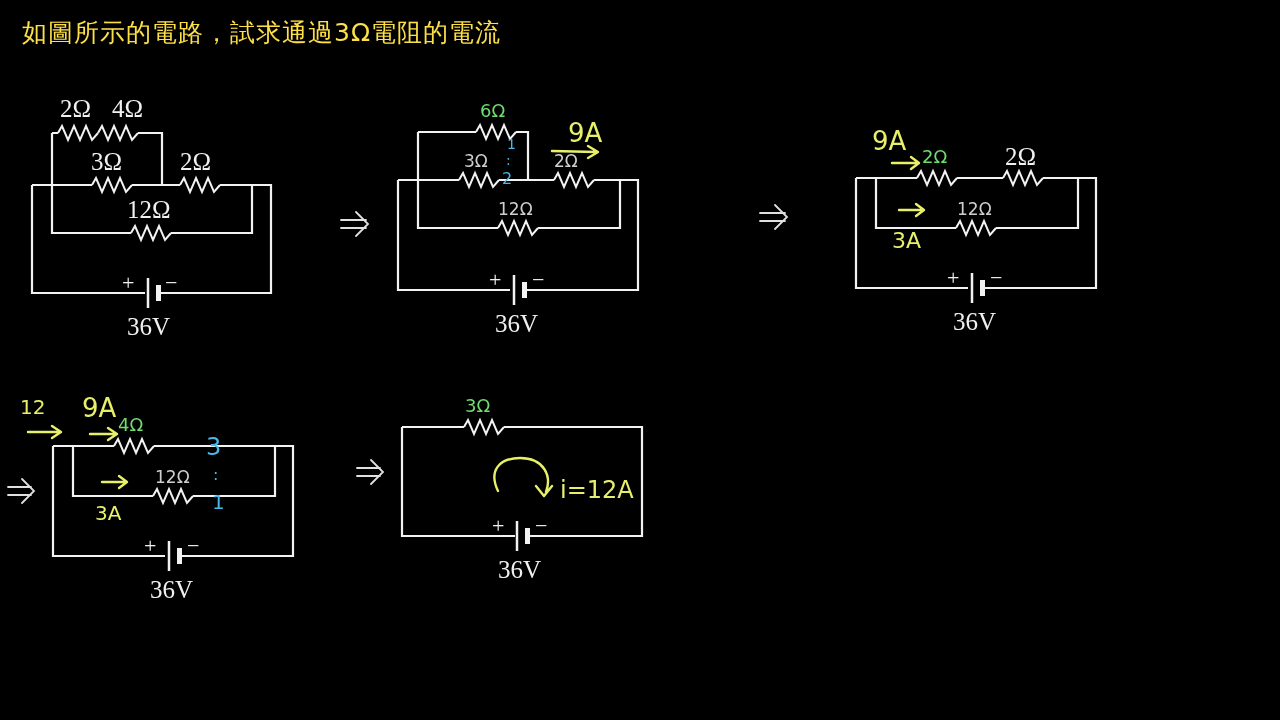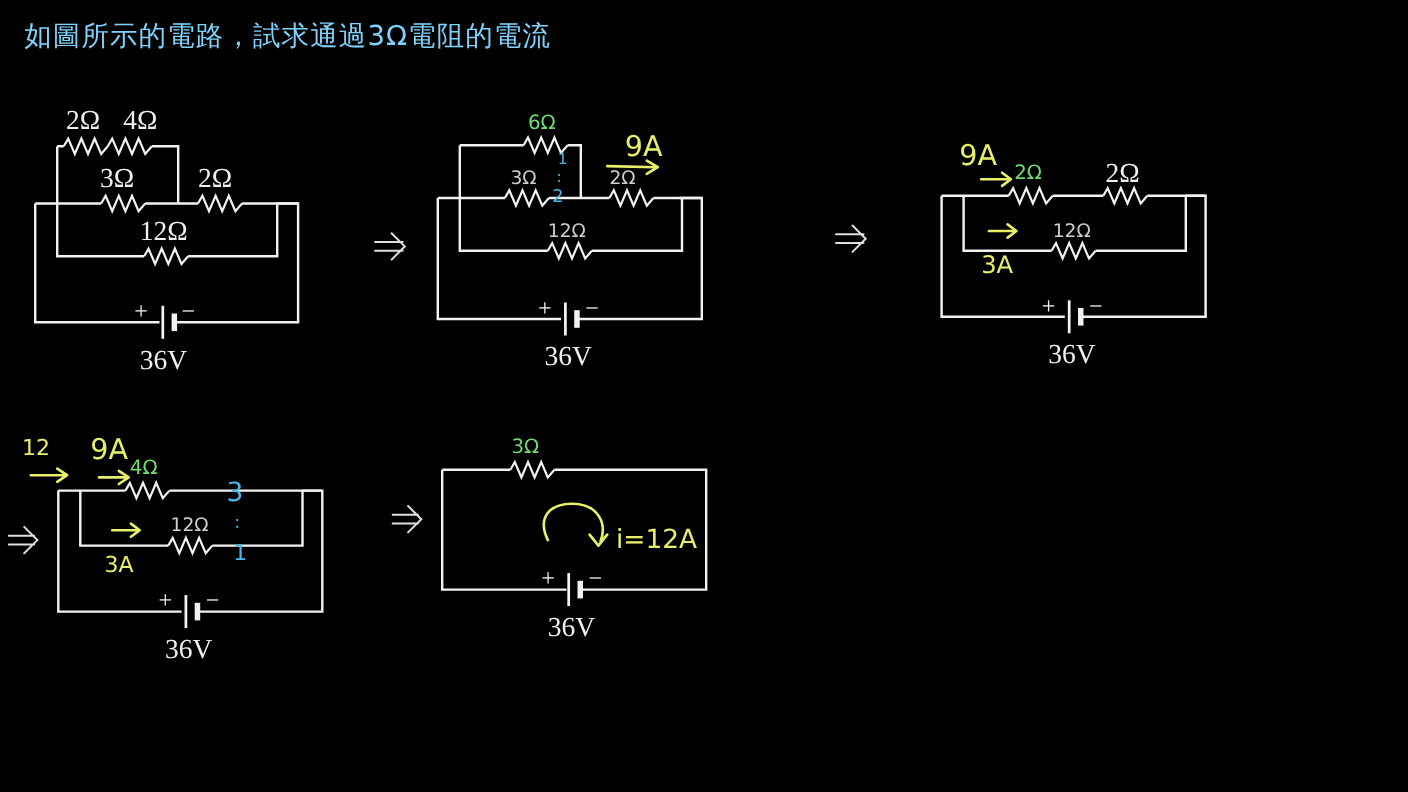--- a/index.html
+++ b/index.html
@@ -1,18 +1,18 @@
 <!DOCTYPE html>
 <html><head>
 <meta charset="utf-8">
 <style>
   html, body { margin:0; padding:0; background:#000; }
   body { width:1280px; height:720px; position:relative; overflow:hidden;
          font-family:"DejaVu Sans", sans-serif; color:#fff; }
-  #title { position:absolute; left:22px; top:16px; font-size:25px; color:#7dd3fc;
+  #title { position:absolute; left:22px; top:16px; font-size:25px; color:#fde047;
            letter-spacing:1px; font-family:"DejaVu Sans", sans-serif; }
   svg { position:absolute; left:0; top:0; }
   .wire { stroke:#f2f2f2; stroke-width:2.2; fill:none; }
   .res { stroke:#f2f2f2; stroke-width:2; fill:none; stroke-linejoin:miter; }
   .serif { font-family:"Liberation Serif", serif; fill:#f0f0f0; }
   .sans { font-family:"DejaVu Sans", sans-serif; }
   .green { fill:#6fdc6f; }
   .grey { fill:#cfcfcf; }
   .yellow { fill:#e8f06a; }
   .ystroke { stroke:#e8f06a; stroke-width:2.4; fill:none; stroke-linecap:round; stroke-linejoin:round; }

